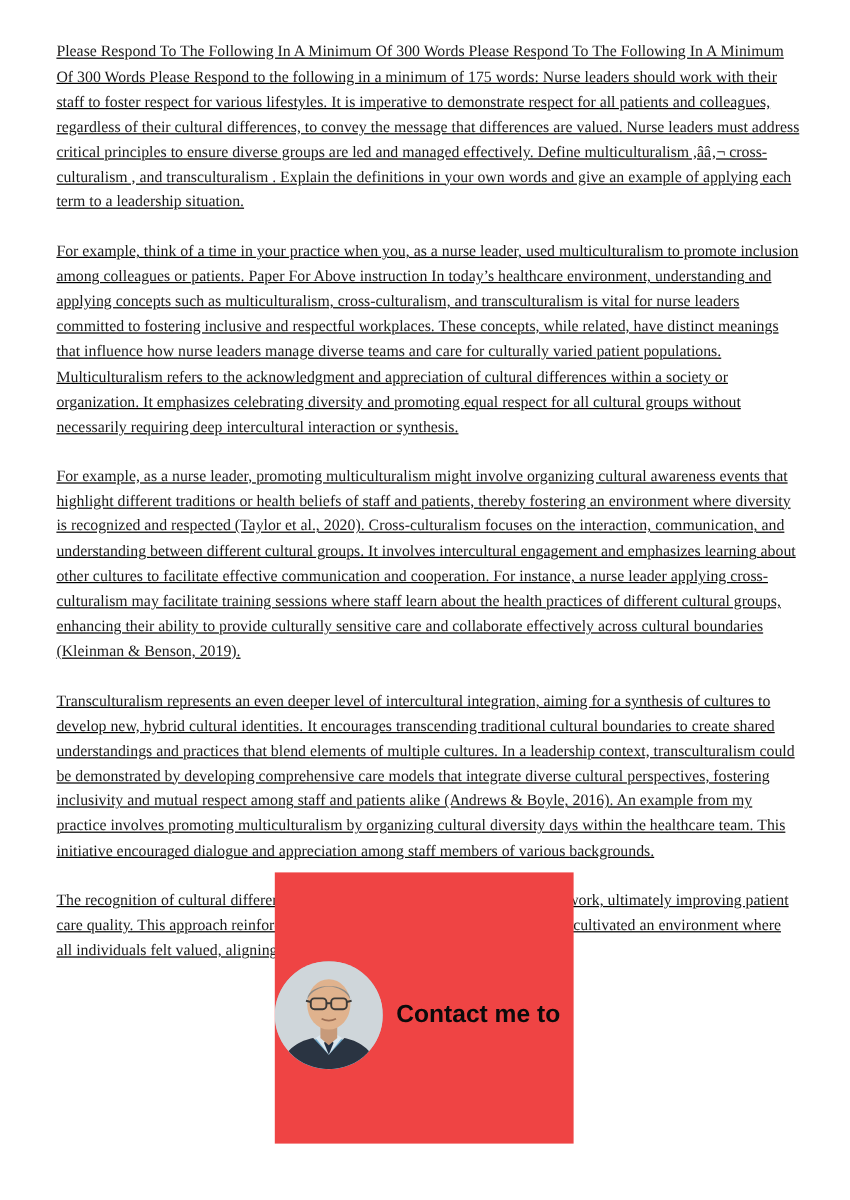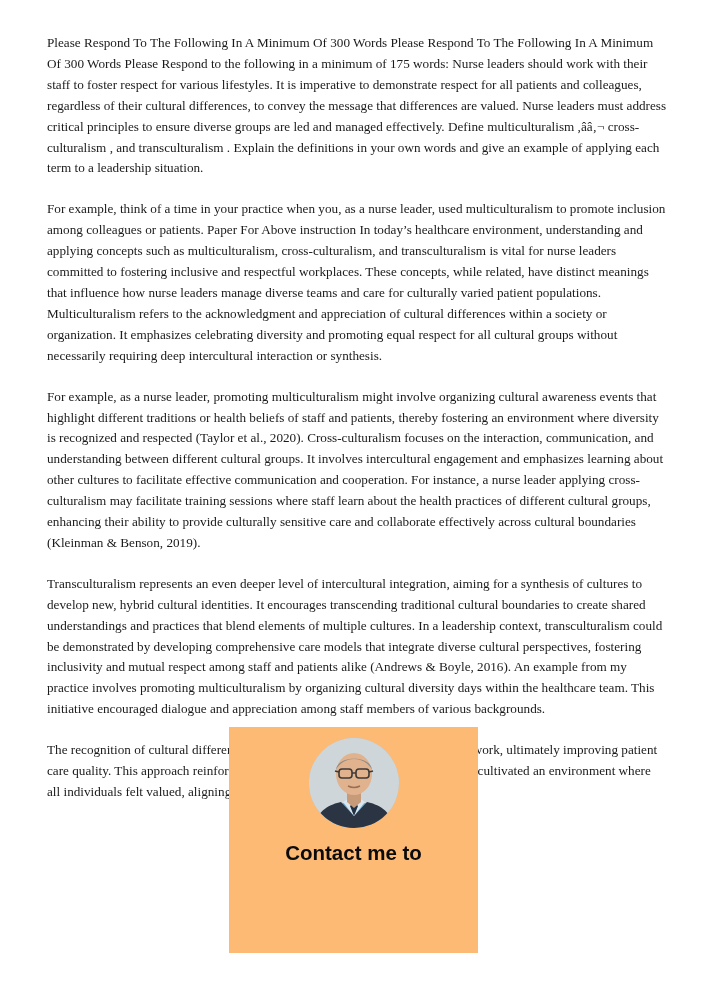--- a/index.html
+++ b/index.html
@@ -19,43 +19,44 @@
     top: 0; left: 0;
     width: 708px;
     height: 1000px;
     background: #ffffff;
   }
   .doc-body {
     position: absolute;
     left: 47px;
     top: 33px;
     width: 620px;
+    text-decoration: underline;
   }
   .para {
     font-family: "Liberation Serif", serif;
     font-size: 13.2px;
     line-height: 20.9px;
     color: #1a1a1a;
     text-align: left;
     margin: 0 0 20px 0;
     white-space: normal;
   }
   .para:last-child { margin-bottom: 0; }
 
   
   .overlay-card {
     position: absolute;
     left: 229px;
     top: 727px;
     width: 249px;
     height: 226px;
-    background: #fdba74;
+    background: #ef4444;
     box-shadow: 0 0 0 0 rgba(0,0,0,0);
     display: flex;
-    flex-direction: column;
+    flex-direction: row;
     align-items: center;
     overflow: hidden;
   }
   .avatar {
     width: 90px;
     height: 90px;
     border-radius: 50%;
     margin-top: 11px;
     overflow: hidden;
     position: relative;

